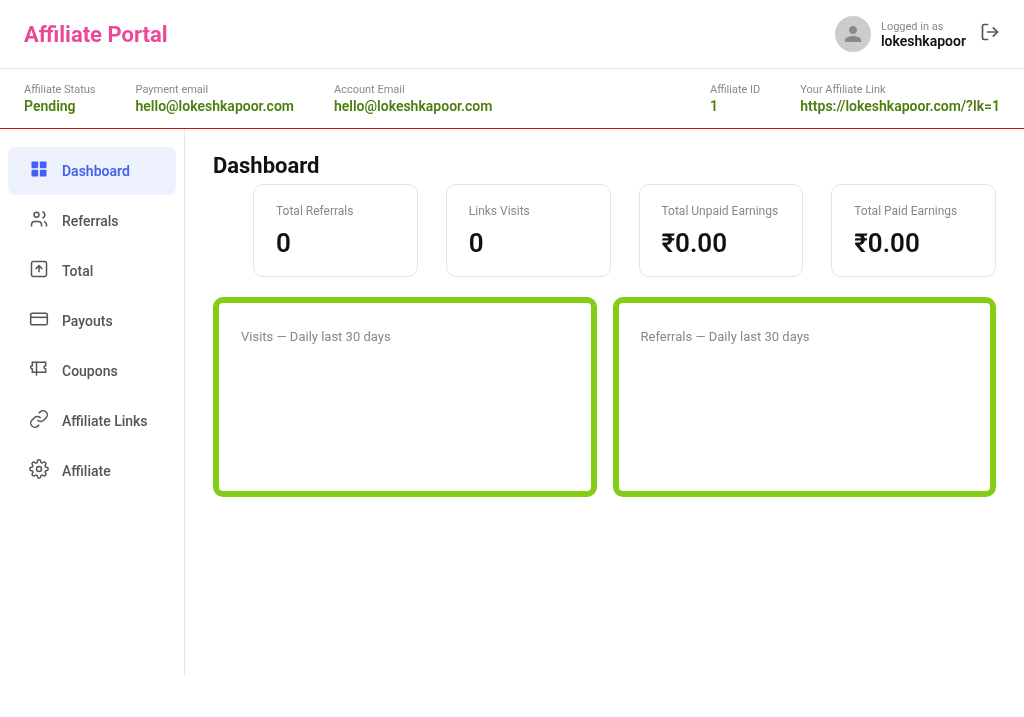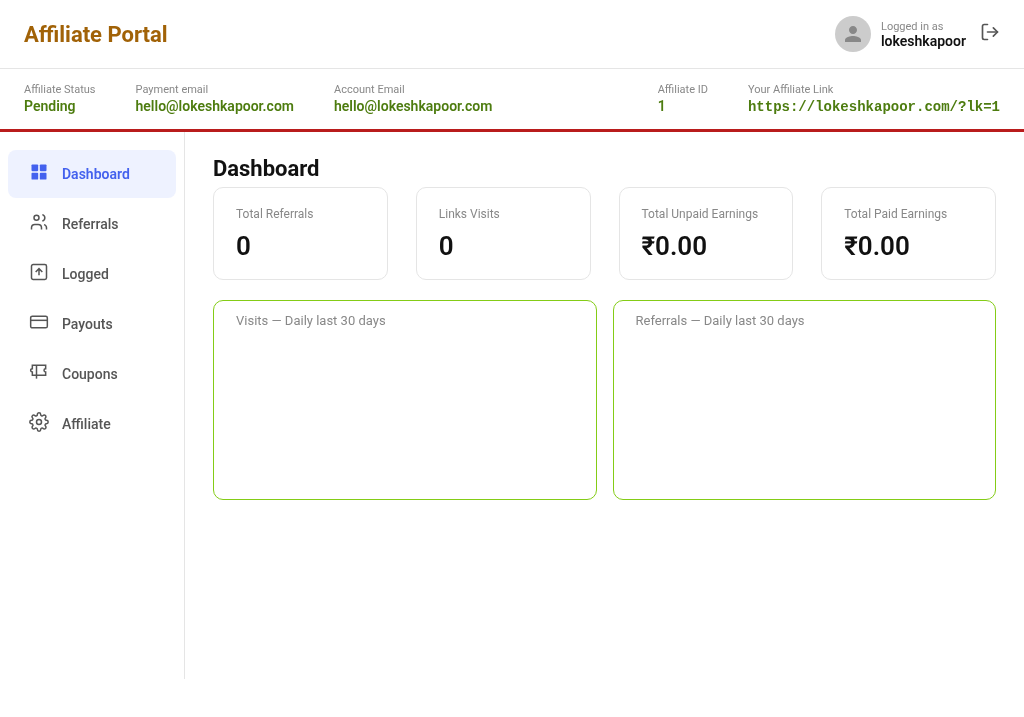--- a/index.html
+++ b/index.html
@@ -14,21 +14,21 @@
     .top-header {
       display: flex;
       align-items: center;
       justify-content: space-between;
       padding: 16px 24px;
       border-bottom: 1px solid #e5e5e5;
     }
     .app-title {
       font-size: 22px;
       font-weight: 700;
-      color: #a16207;
+      color: #ec4899;
     }
     .user-area {
       display: flex;
       align-items: center;
       gap: 10px;
     }
     .avatar-circle {
       width: 36px;
       height: 36px;
       border-radius: 50%;
@@ -57,37 +57,36 @@
       cursor: pointer;
       margin-left: 4px;
     }
 
     
     .info-bar {
       display: flex;
       align-items: flex-start;
       gap: 40px;
       padding: 14px 24px;
-      border-bottom: 3px solid #b91c1c;
+      border-bottom: 1px solid #b91c1c;
       flex-wrap: wrap;
     }
     .info-item label {
       font-size: 11px;
       color: #888;
       display: block;
       margin-bottom: 2px;
     }
     .info-item .value {
       font-size: 14px;
       font-weight: 600;
       color: #4d7c0f;
     }
     .info-item .value.link {
       font-weight: 600;
-      font-family: Liberation Mono, monospace;
     }
     .info-affiliate-id {
       margin-left: auto;
     }
 
     
     .main-layout {
       display: flex;
       min-height: calc(717px - 170px);
     }
@@ -142,20 +141,21 @@
       color: #888;
       margin-bottom: 24px;
     }
 
     
     .stats-row {
       display: flex;
       gap: 28px;
       margin-bottom: 20px;
       flex-wrap: wrap;
+      margin-left: 40px;
     }
     .stat-card {
       border: 1px solid #e5e5e5;
       border-radius: 10px;
       padding: 18px 22px;
       flex: 1;
       min-width: 140px;
     }
     .stat-label {
       font-size: 12px;
@@ -169,23 +169,23 @@
       color: #111;
     }
 
     
     .charts-row {
       display: flex;
       gap: 16px;
       flex-wrap: wrap;
     }
     .chart-card {
-      border: 1px solid #84cc16;
+      border: 6px solid #84cc16;
       border-radius: 10px;
-      padding: 12px 22px;
+      padding: 26px 22px;
       flex: 1;
       min-width: 280px;
       min-height: 200px;
     }
     .chart-label {
       font-size: 13px;
       color: #888;
       margin-bottom: 12px;
     }
   </style>
@@ -257,35 +257,42 @@
             <path d="M16 3.13a4 4 0 0 1 0 7.75"></path>
             <path d="M21 21v-2a4 4 0 0 0-3-3.85"></path>
           </svg></span>
         <span>Referrals</span>
       </div>
       <div class="sidebar-item">
         <span class="sidebar-icon"><svg width="20" height="20" viewBox="0 0 24 24" fill="none" stroke="currentColor" stroke-width="1.8">
             <rect x="3" y="3" width="18" height="18" rx="2"></rect>
             <path d="M12 8v8M8 12l4-4 4 4"></path>
           </svg></span>
-        <span>Logged</span>
+        <span>Total</span>
       </div>
       <div class="sidebar-item">
         <span class="sidebar-icon"><svg width="20" height="20" viewBox="0 0 24 24" fill="none" stroke="currentColor" stroke-width="1.8">
             <rect x="2" y="5" width="20" height="14" rx="2"></rect>
             <path d="M2 10h20"></path>
           </svg></span>
         <span>Payouts</span>
       </div>
       <div class="sidebar-item">
         <span class="sidebar-icon"><svg width="20" height="20" viewBox="0 0 24 24" fill="none" stroke="currentColor" stroke-width="1.8">
             <path d="M4 4h16v4a2 2 0 0 0 0 4v4H4v-4a2 2 0 0 1 0-4V4z"></path>
             <line x1="9" y1="4" x2="9" y2="20"></line>
           </svg></span>
         <span>Coupons</span>
+      </div>
+      <div class="sidebar-item">
+        <span class="sidebar-icon"><svg width="20" height="20" viewBox="0 0 24 24" fill="none" stroke="currentColor" stroke-width="1.8">
+            <path d="M10 13a5 5 0 0 0 7.54.54l3-3a5 5 0 0 0-7.07-7.07l-1.72 1.71"></path>
+            <path d="M14 11a5 5 0 0 0-7.54-.54l-3 3a5 5 0 0 0 7.07 7.07l1.71-1.71"></path>
+          </svg></span>
+        <span>Affiliate Links</span>
       </div>
       <div class="sidebar-item">
         <span class="sidebar-icon"><svg width="20" height="20" viewBox="0 0 24 24" fill="none" stroke="currentColor" stroke-width="1.8">
             <circle cx="12" cy="12" r="3"></circle>
             <path d="M19.4 15a1.65 1.65 0 0 0 .33 1.82l.06.06a2 2 0 1 1-2.83 2.83l-.06-.06a1.65 1.65 0 0 0-1.82-.33 1.65 1.65 0 0 0-1 1.51V21a2 2 0 1 1-4 0v-.09A1.65 1.65 0 0 0 9 19.4a1.65 1.65 0 0 0-1.82.33l-.06.06a2 2 0 1 1-2.83-2.83l.06-.06A1.65 1.65 0 0 0 4.68 15a1.65 1.65 0 0 0-1.51-1H3a2 2 0 1 1 0-4h.09A1.65 1.65 0 0 0 4.6 9a1.65 1.65 0 0 0-.33-1.82l-.06-.06a2 2 0 1 1 2.83-2.83l.06.06A1.65 1.65 0 0 0 9 4.68a1.65 1.65 0 0 0 1-1.51V3a2 2 0 1 1 4 0v.09a1.65 1.65 0 0 0 1 1.51 1.65 1.65 0 0 0 1.82-.33l.06-.06a2 2 0 1 1 2.83 2.83l-.06.06A1.65 1.65 0 0 0 19.4 9a1.65 1.65 0 0 0 1.51 1H21a2 2 0 1 1 0 4h-.09a1.65 1.65 0 0 0-1.51 1z"></path>
           </svg></span>
         <span>Affiliate</span>
       </div>
     </nav>
 

